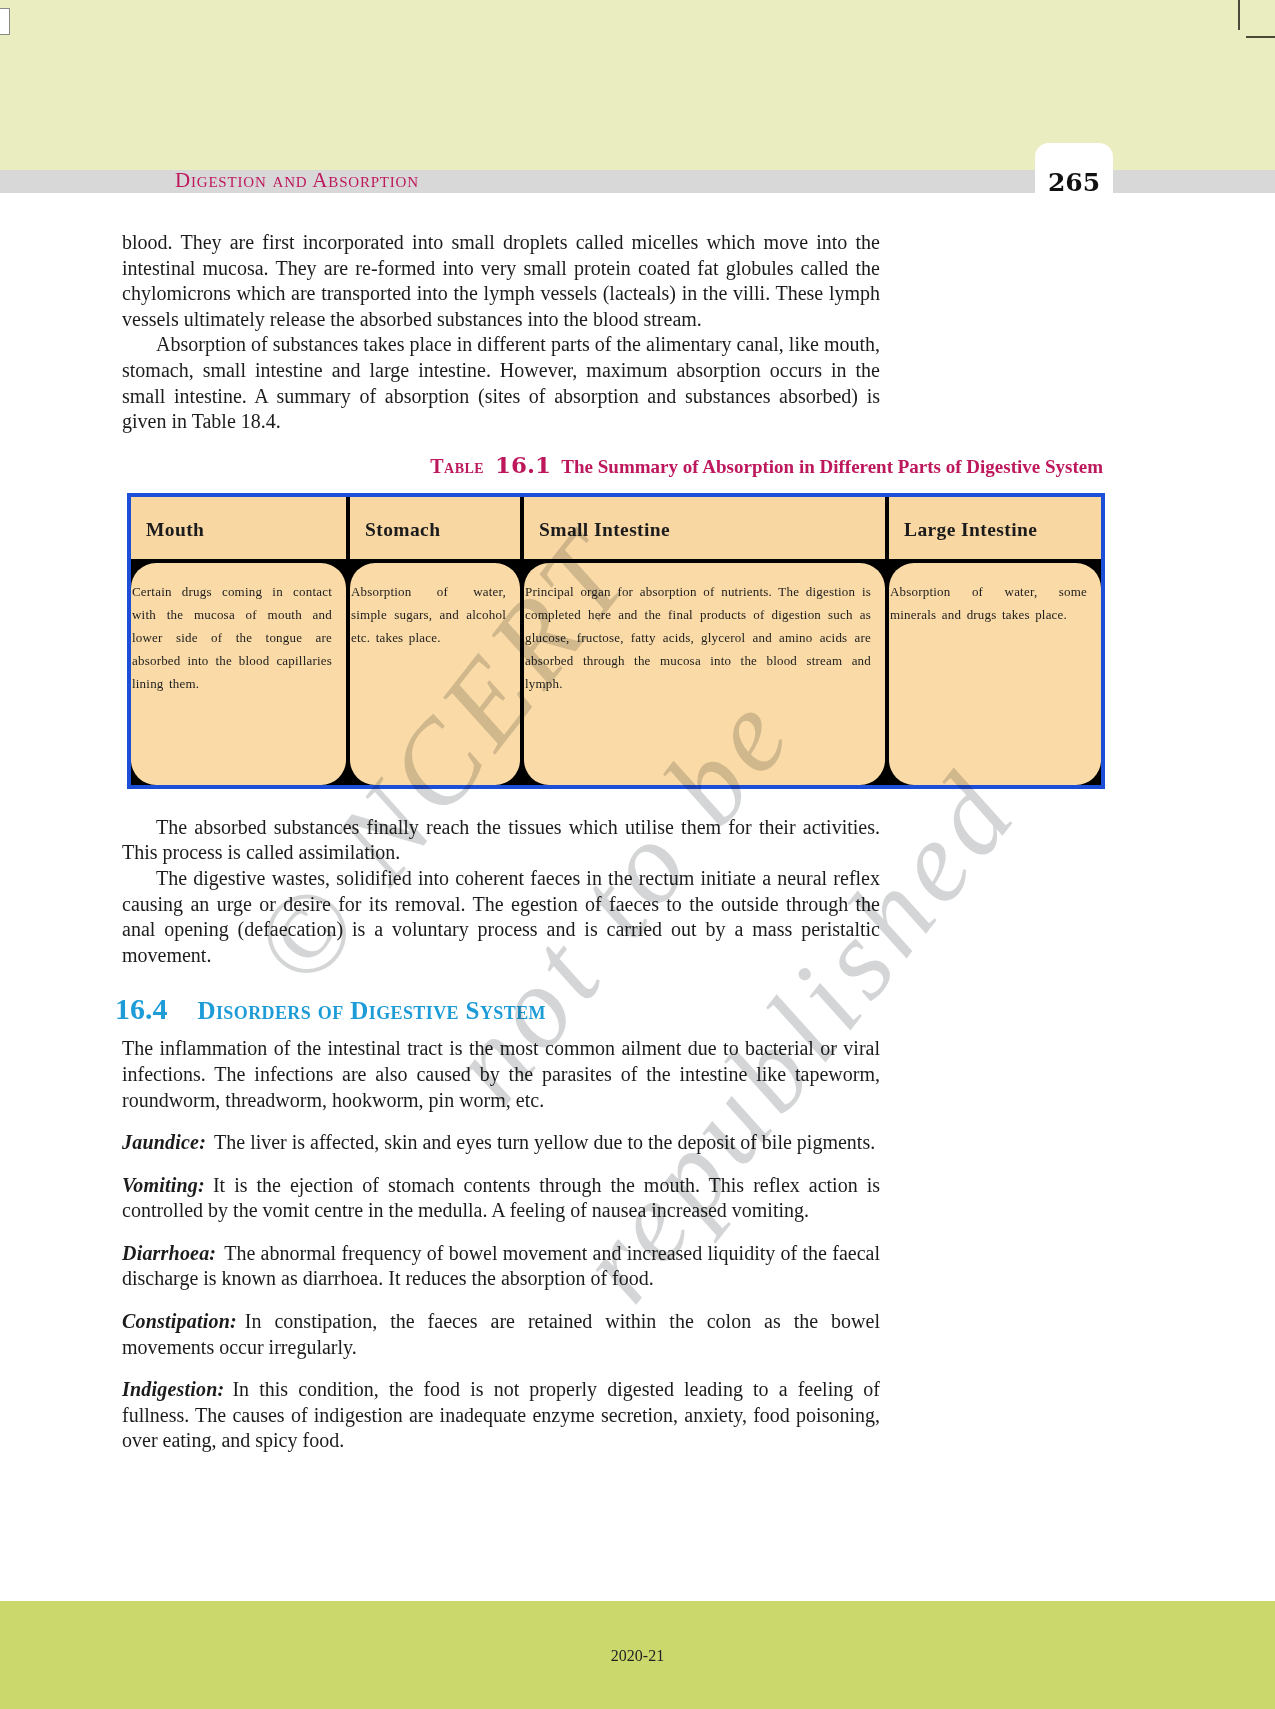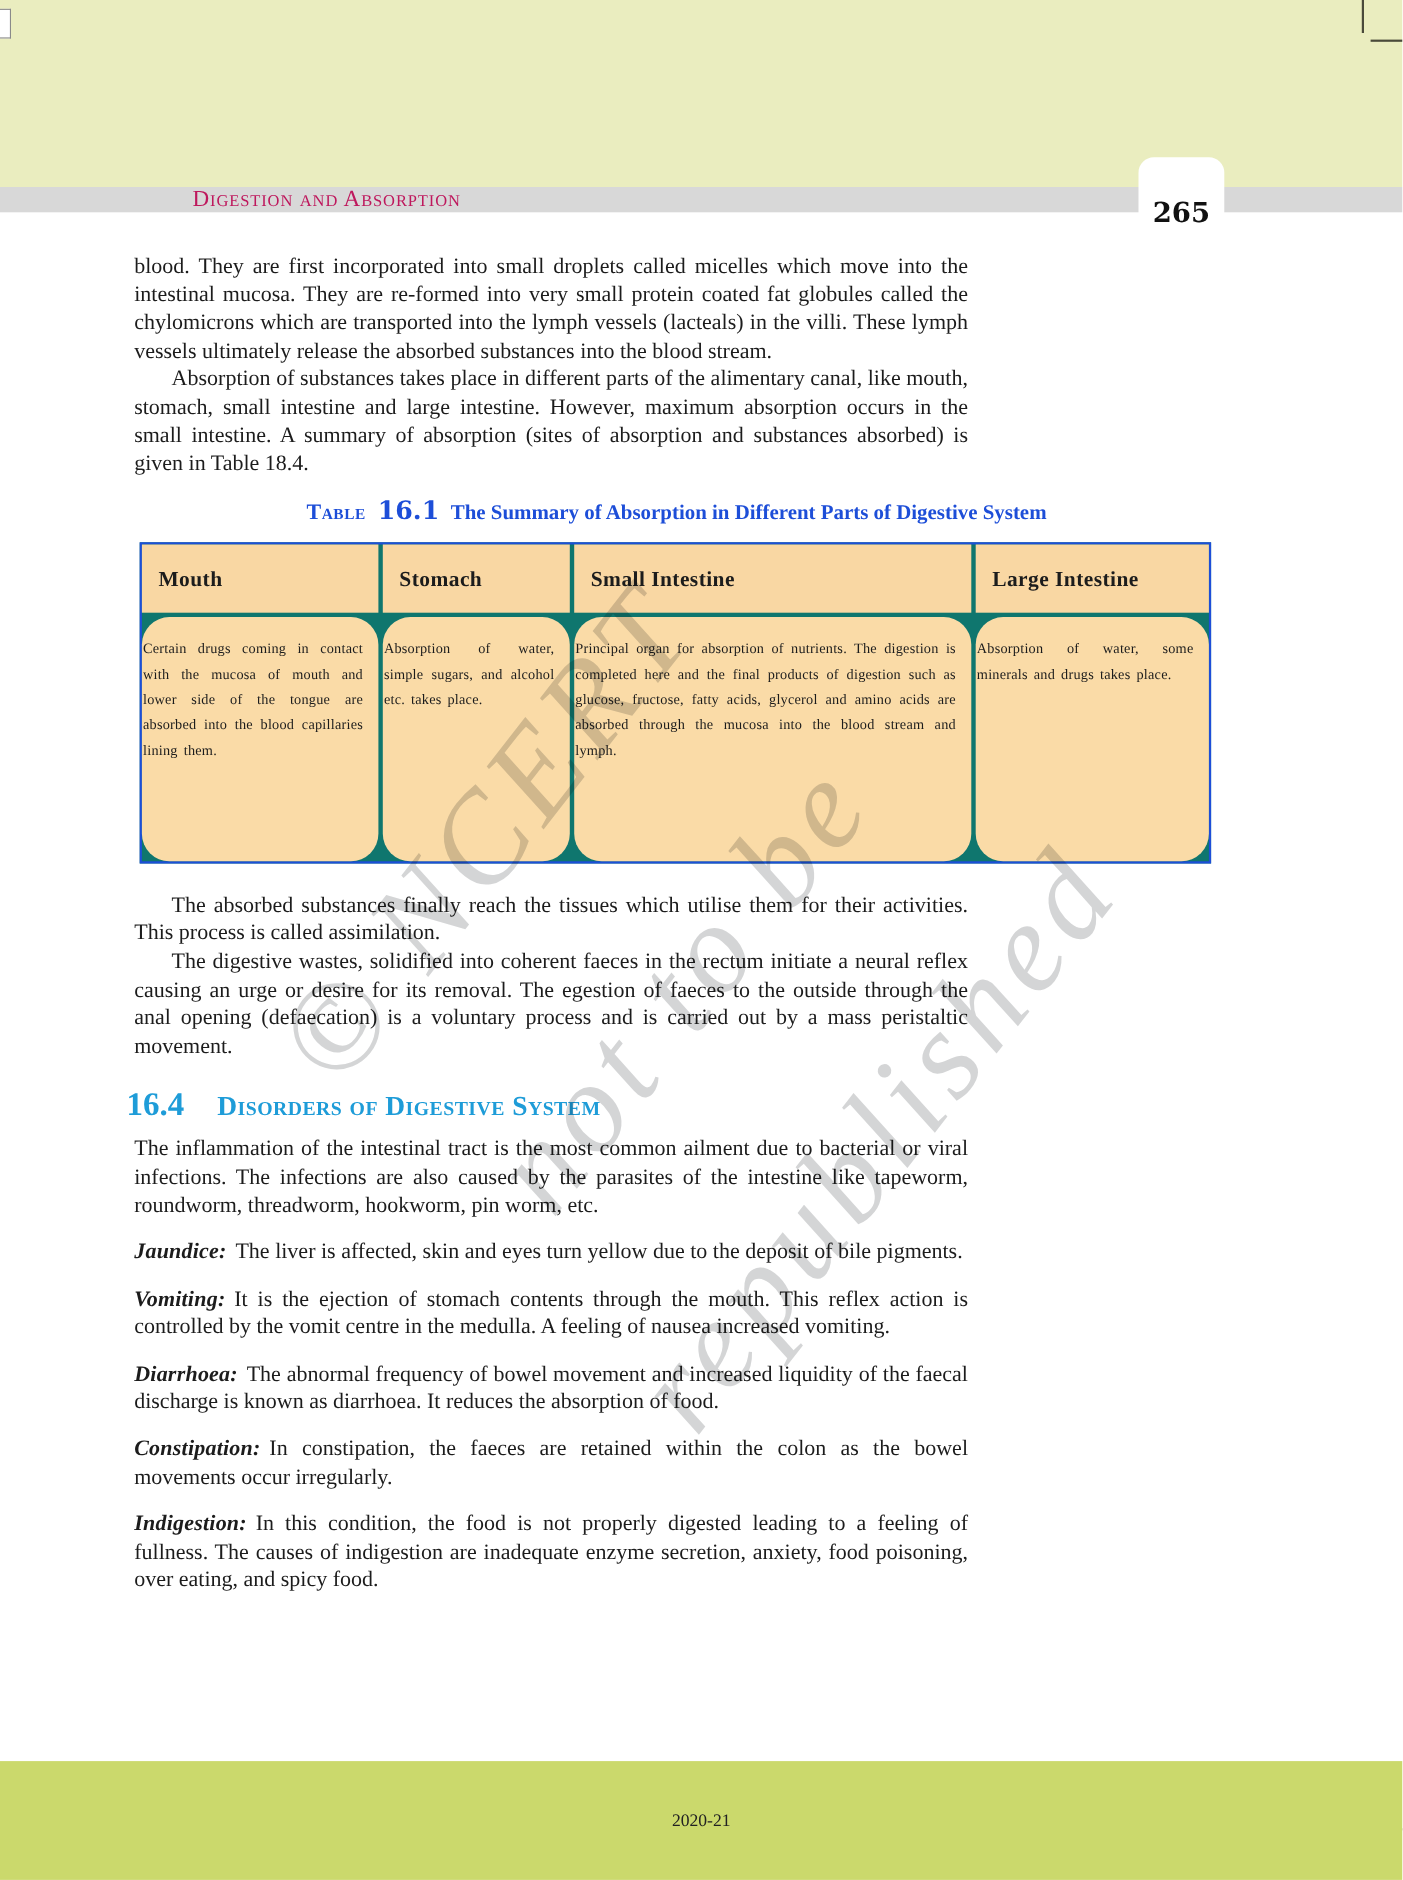--- a/index.html
+++ b/index.html
@@ -26,21 +26,21 @@
     font-size:21px; letter-spacing:0.8px;
     color:#be185d; white-space:nowrap;
   }
   .page-tab {
     position:absolute; left:1035px; top:143px; width:78px; height:66px;
     background:#ffffff;
     border-radius:14px 14px 0 0;
   }
   .page-number {
     text-align:center; font-weight:bold; font-size:25px;
-    color:#111; padding-top:36px;
+    color:#111; padding-top:25px;
     font-family:"DejaVu Serif", serif;
   }
   .bottom-band {
     position:absolute; left:0; top:1601px; width:1275px; height:108px;
     background:#CBD96C;
     z-index:6;
   }
   .footer-text {
     text-align:center; padding-top:46px;
     font-size:16px; color:#222;
@@ -80,35 +80,35 @@
     width:758px; margin:0 0 0 122px;
     font-size:20px; line-height:25.6px;
     text-align:justify;
     hyphens:none;
   }
   .indent { text-indent:34px; }
   .mt { margin-top:26px; }
 
   .table-caption {
     width:976px; margin:16px 0 15px 127px;
-    text-align:center;
-    font-weight:bold; font-size:19px; color:#1d4ed8;
+    text-align:right;
+    font-weight:bold; font-size:19px; color:#be185d;
     white-space:nowrap;
   }
   .cap-label { font-variant:small-caps; font-size:20px; letter-spacing:0.5px; }
   .cap-num   { font-size:23px; font-family:"DejaVu Serif", serif; margin:0 6px 0 6px; }
 
   .abs-table {
     width:970px; margin-left:127px;
     display:grid;
     grid-template-columns:215px 170px 361px 212px;
     grid-template-rows:62px auto;
     gap:4px;
-    background:#0f766e;
-    border:2px solid #1d4ed8;
+    background:#000000;
+    border:4px solid #1d4ed8;
   }
   .th {
     background:#F9D7A3;
     font-weight:bold; font-size:19.5px; letter-spacing:0.4px;
     padding:22px 8px 0 15px;
   }
   .td {
     background:#FADBA7;
     font-size:13px; line-height:23px;
     letter-spacing:0.2px; word-spacing:2px;

